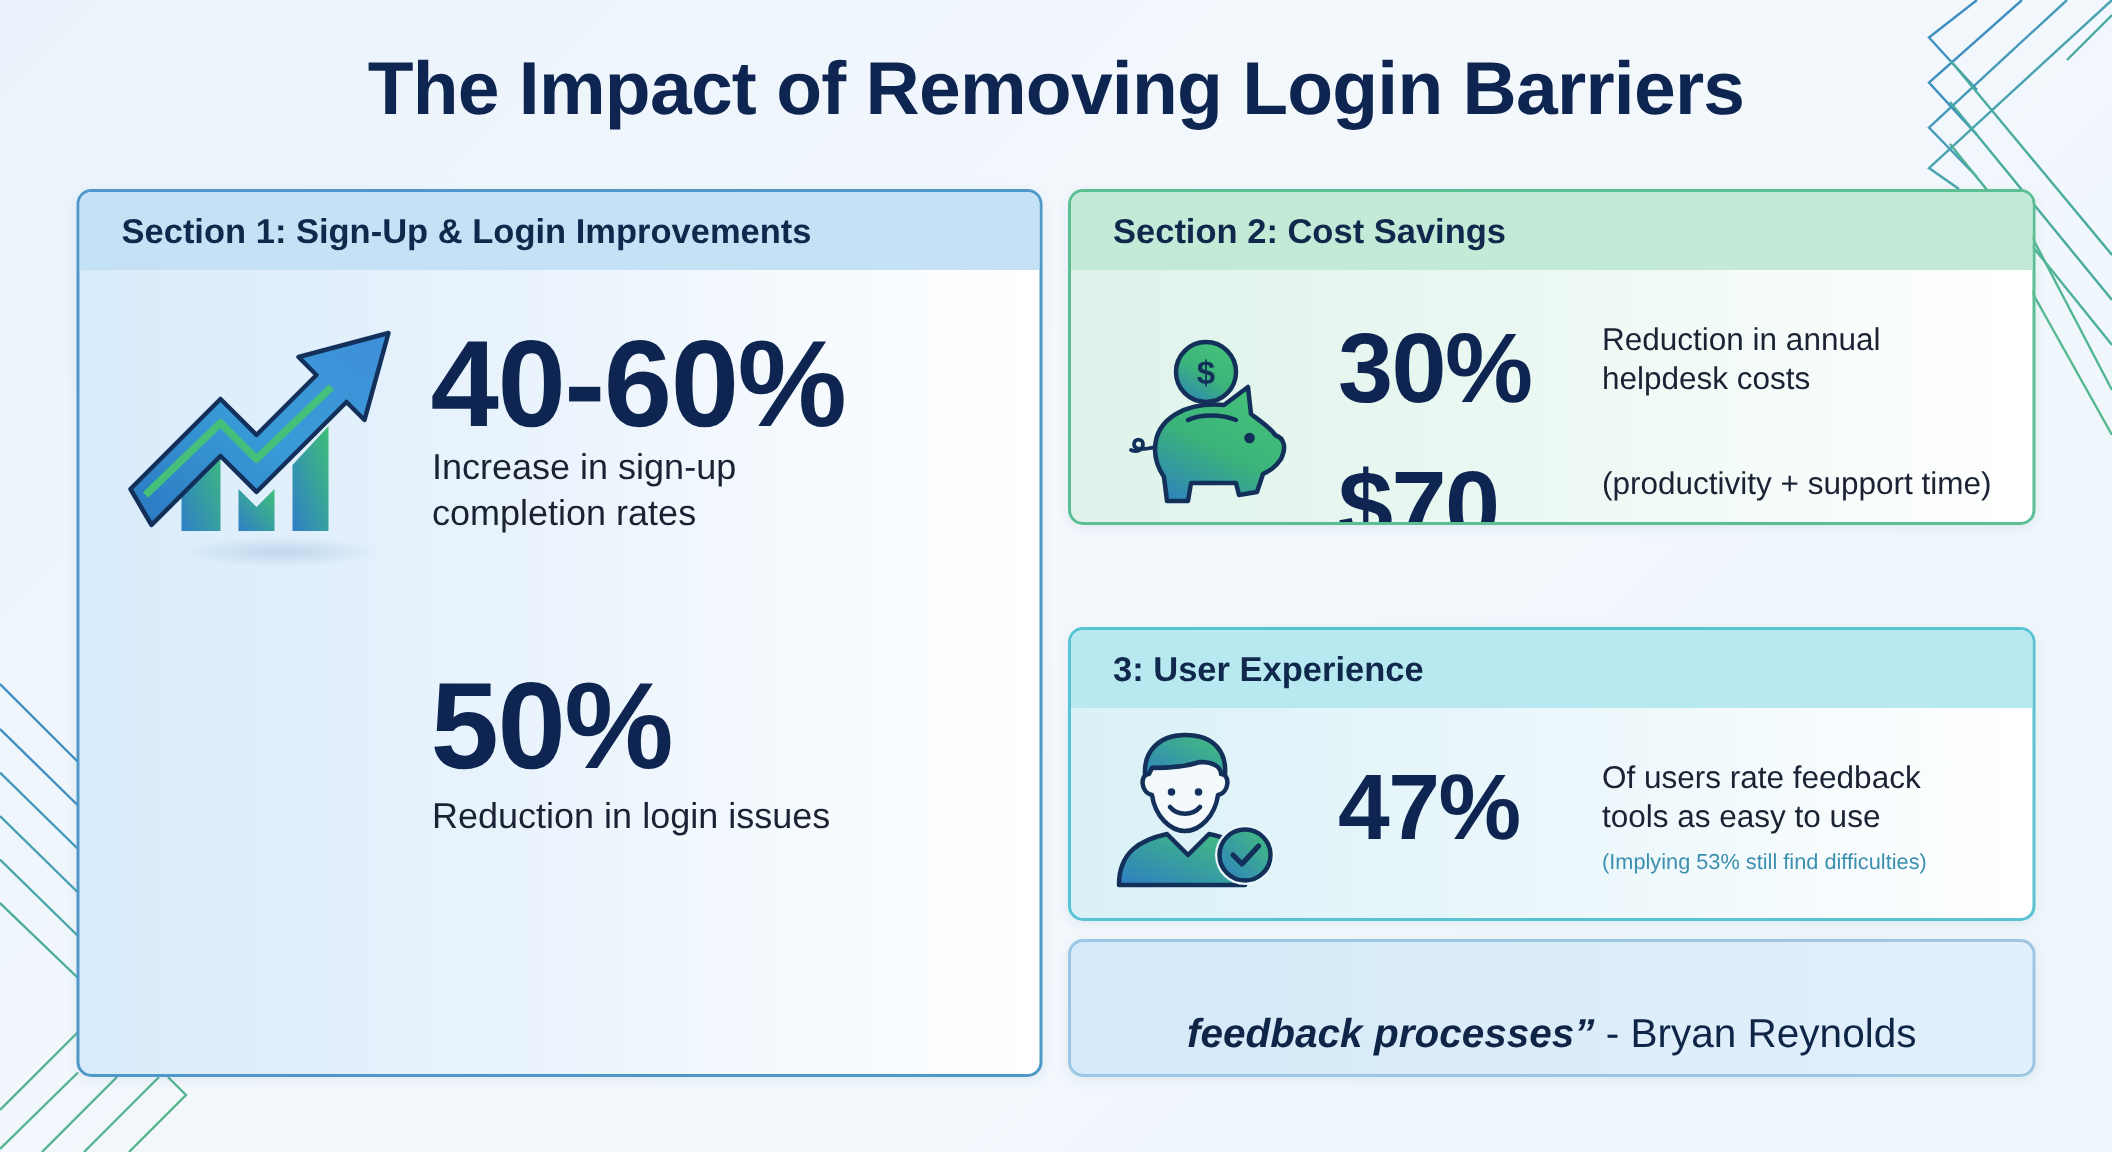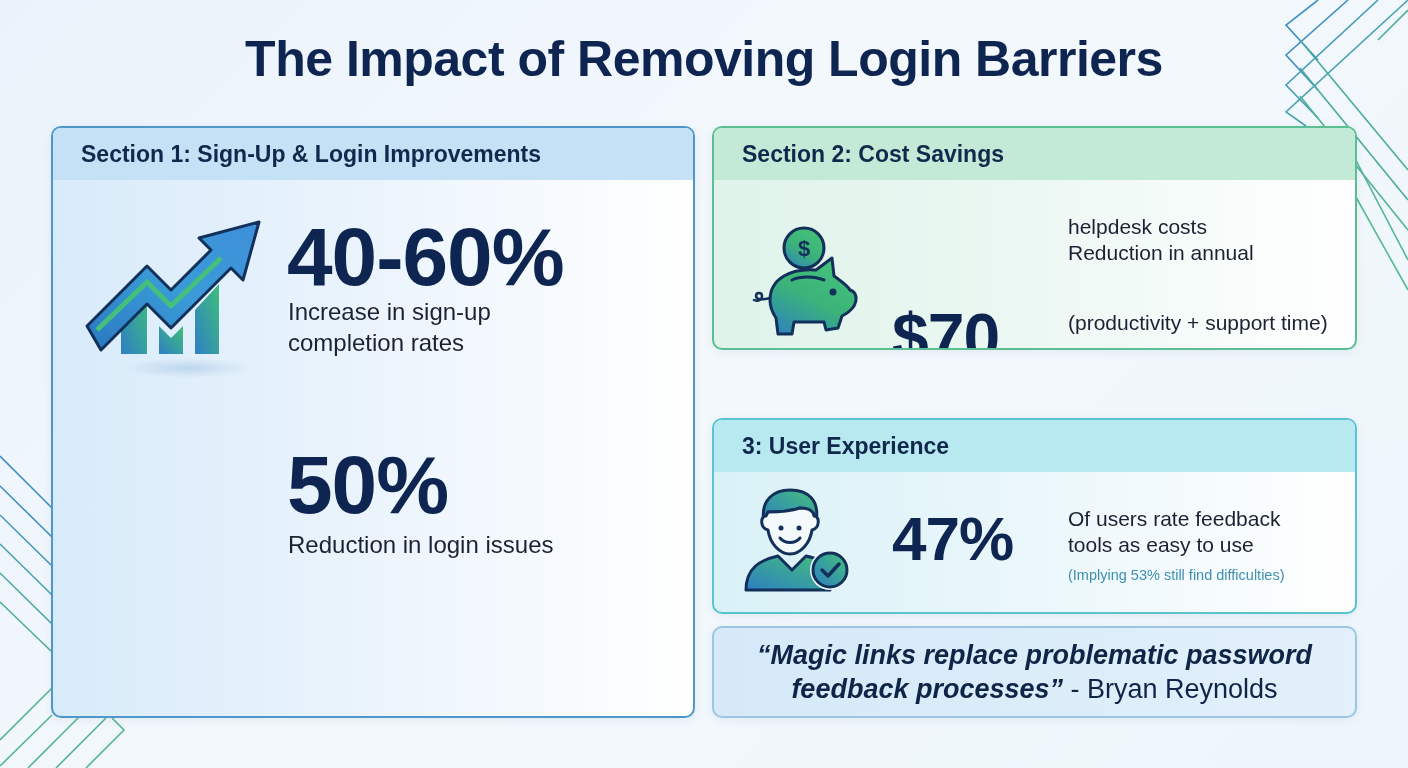--- a/index.html
+++ b/index.html
@@ -152,23 +152,24 @@
         <stop offset="1" stop-color="#45c07a"></stop>
       </linearGradient>
     </defs>
     <circle cx="70" cy="30" r="20" fill="url(#pigG)" stroke="#12305a" stroke-width="3"></circle>
     <text x="70" y="38" text-anchor="middle" font-size="22" font-weight="700" fill="#12305a" font-family="Liberation Sans, sans-serif">$</text>
     <path d="M36,82 C36,60 58,50 82,52 L98,40 L100,58 C108,64 114,68 116,72 C122,74 124,80 120,88 C116,94 112,96 108,98 L104,110 L92,112 L90,104 L60,104 L58,116 L44,116 L42,100 C38,94 36,88 36,82 Z" fill="url(#pigG)" stroke="#12305a" stroke-width="3" stroke-linejoin="round"></path>
     <path d="M58,62 C66,58 80,58 90,62" fill="none" stroke="#12305a" stroke-width="3" stroke-linecap="round"></path>
     <circle cx="99" cy="74" r="3.5" fill="#12305a"></circle>
     <path d="M36,80 C28,82 22,82 22,78 C22,74 28,74 28,78 C28,82 24,84 20,82" fill="none" stroke="#12305a" stroke-width="2.5" stroke-linecap="round"></path>
   </svg>
+  <div class="stat-big stat-a">30%</div>
   <div class="desc-a">
+    <div>Reduction in annual</div>
     <div>helpdesk costs</div>
-    <div>Reduction in annual</div>
   </div>
   <div class="stat-big stat-b">$70</div>
   <div class="desc-b">
     <div>(productivity + support time)</div>
   </div>
 </section>
 
 <section class="card s3">
   <div class="card-head">3: User Experience</div>
   <svg class="user-icon" viewBox="0 0 120 110">
@@ -191,16 +192,16 @@
   <div class="stat-big stat-c">47%</div>
   <div class="desc-c">
     <div>Of users rate feedback</div>
     <div>tools as easy to use</div>
   </div>
   <div class="note-c">(Implying 53% still find difficulties)</div>
 </section>
 
 <section class="card quote">
   <div class="quote-text">
-    <span class="q">“Magic links replace problematic password</span><br>
+    <br>
     <span class="q">feedback processes”</span><span class="author"> - Bryan Reynolds</span>
   </div>
 </section>
 
 </body></html>

